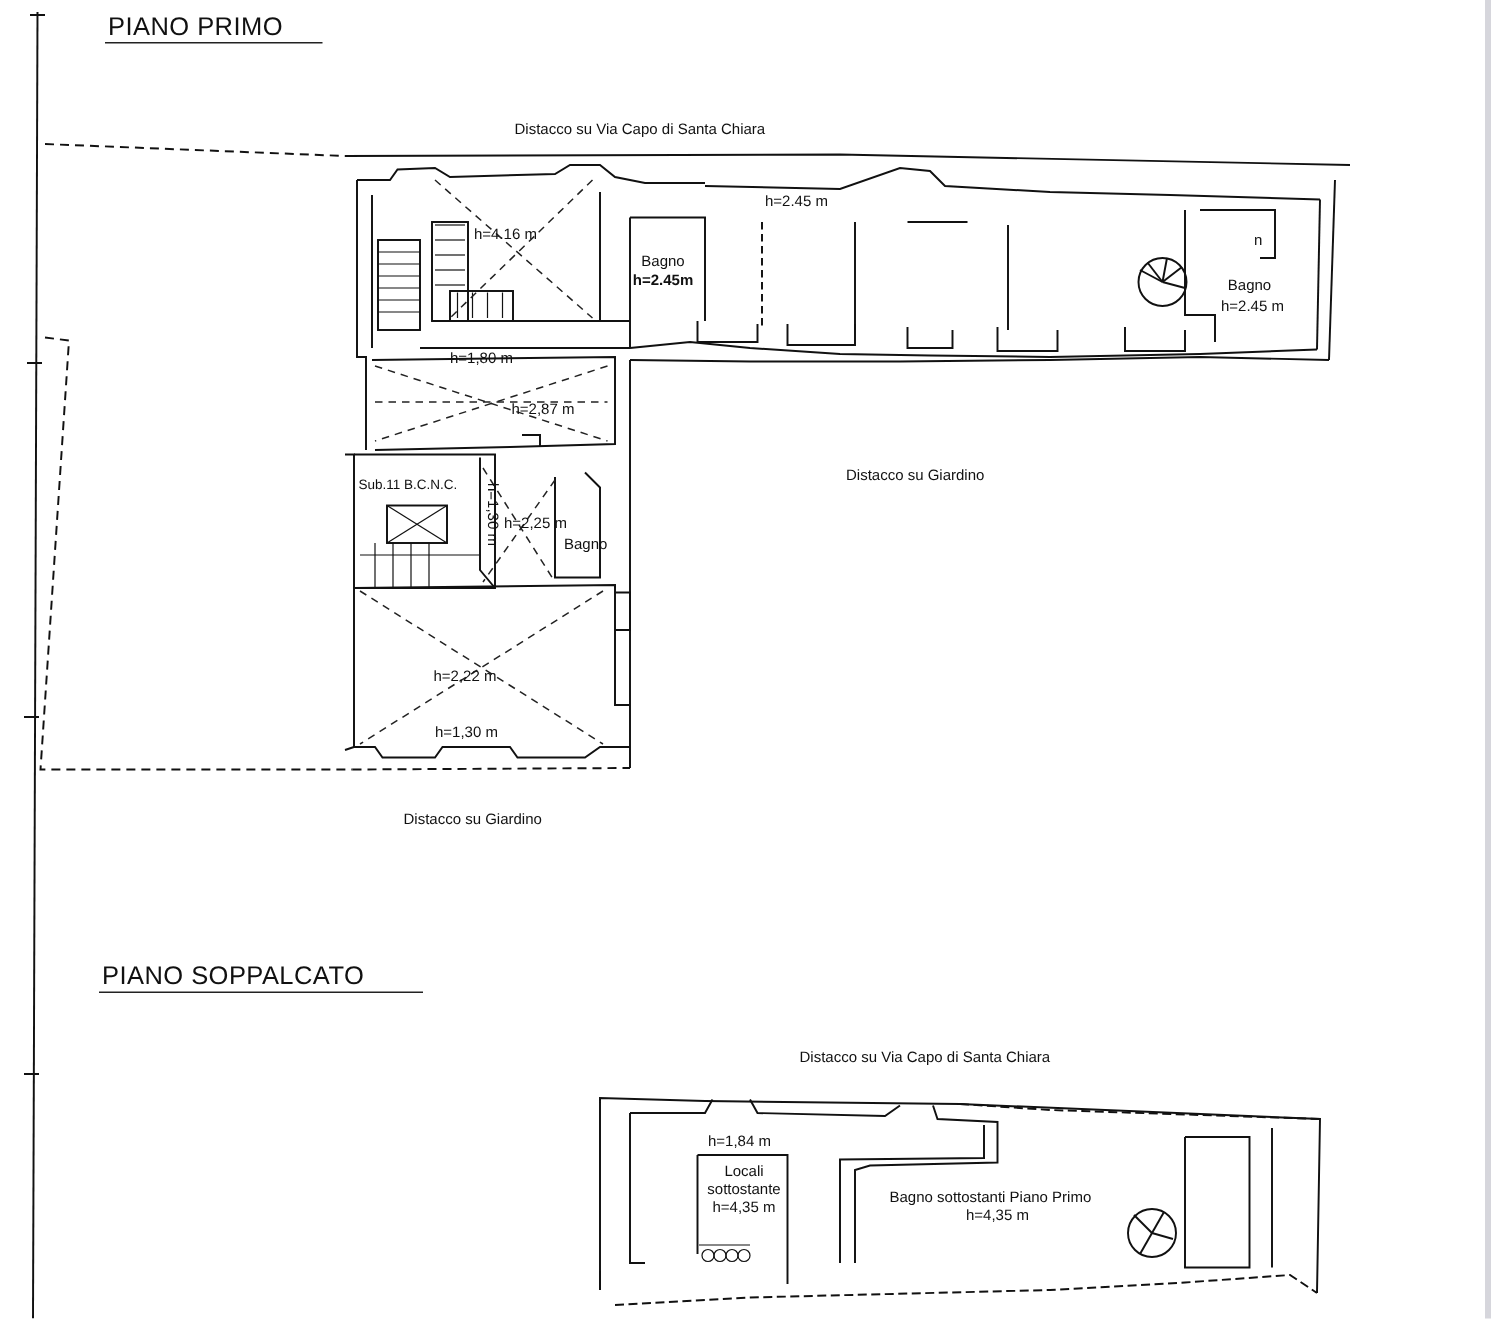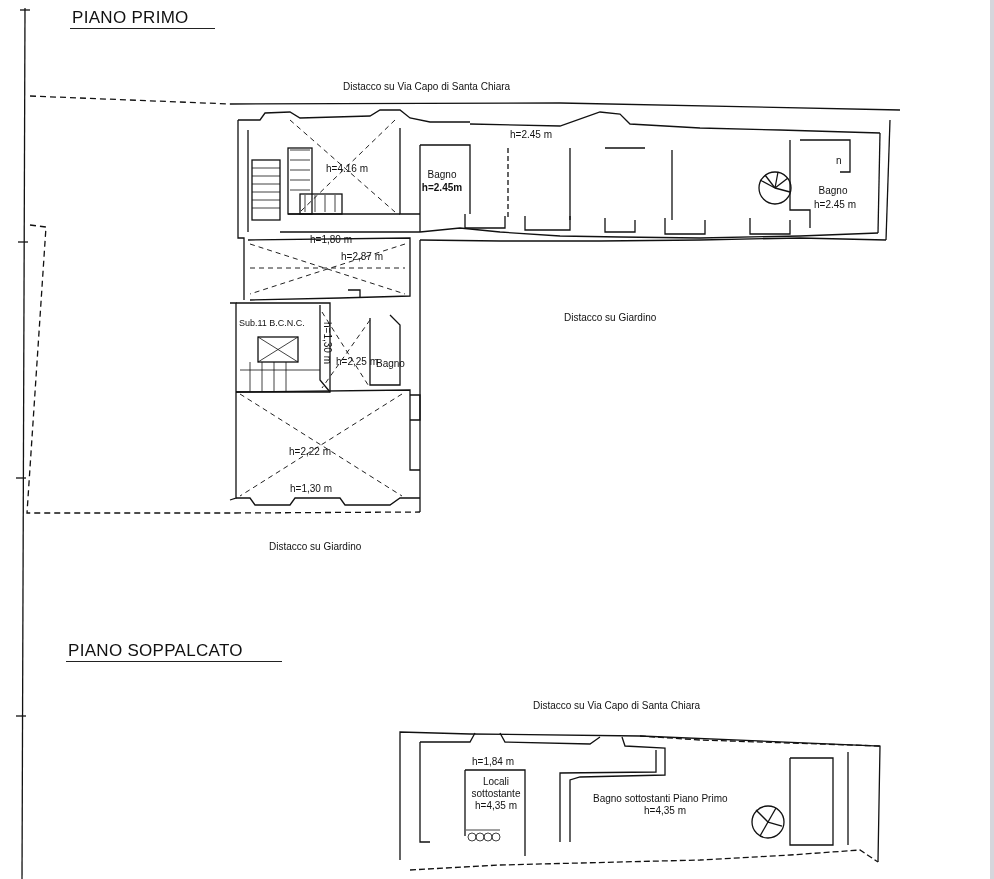--- a/index.html
+++ b/index.html
@@ -157,32 +157,32 @@
   </g>
 </svg>
 
 <div class="title" style="left:72px;top:8px;">PIANO PRIMO</div>
 <div class="title-u" style="left:70px;top:28px;width:145px;"></div>
 <div class="title" style="left:68px;top:641px;">PIANO SOPPALCATO</div>
 <div class="title-u" style="left:66px;top:661px;width:216px;"></div>
 
 <div class="lbl" style="left:343px;top:81px;">Distacco su Via Capo di Santa Chiara</div>
 <div class="lbl" style="left:510px;top:129px;">h=2.45 m</div>
-<div class="lbl" style="left:316px;top:163px;margin-left:10px;">h=4.16 m</div>
+<div class="lbl" style="left:316px;top:151px;">h=4.16 m</div>
 <div class="lbl c" style="left:442px;top:169px;">Bagno</div>
 <div class="lbl c" style="left:442px;top:182px;font-weight:bold;">h=2.45m</div>
 <div class="lbl" style="left:836px;top:155px;">n</div>
 <div class="lbl c" style="left:833px;top:185px;">Bagno</div>
 <div class="lbl c" style="left:835px;top:199px;">h=2.45 m</div>
-<div class="lbl" style="left:310px;top:234px;">h=1,80 m</div>
-<div class="lbl" style="left:314px;top:251px;padding-left:27px;">h=2,87 m</div>
+<div class="lbl" style="left:300px;top:234px;">h=1,80 m</div>
+<div class="lbl" style="left:314px;top:268px;padding-left:27px;">h=2,87 m</div>
 <div class="lbl" style="left:564px;top:312px;">Distacco su Giardino</div>
 <div class="lbl" style="left:239px;top:318px;font-size:9px;">Sub.11 B.C.N.C.</div>
 <div class="vrot" style="left:333px;top:322px;">h=1,30 m</div>
-<div class="lbl" style="left:336px;top:344px;margin-top:12px;">h=2,25 m</div>
+<div class="lbl" style="left:336px;top:344px;">h=2,25 m</div>
 <div class="lbl" style="left:376px;top:358px;">Bagno</div>
 <div class="lbl" style="left:289px;top:434px;margin-top:12px;">h=2,22 m</div>
 <div class="lbl" style="left:290px;top:483px;">h=1,30 m</div>
 <div class="lbl" style="left:269px;top:541px;">Distacco su Giardino</div>
 
 <div class="lbl" style="left:533px;top:700px;">Distacco su Via Capo di Santa Chiara</div>
 <div class="lbl" style="left:472px;top:756px;">h=1,84 m</div>
 <div class="lbl c" style="left:496px;top:776px;">Locali</div>
 <div class="lbl c" style="left:496px;top:788px;">sottostante</div>
 <div class="lbl c" style="left:496px;top:800px;">h=4,35 m</div>

